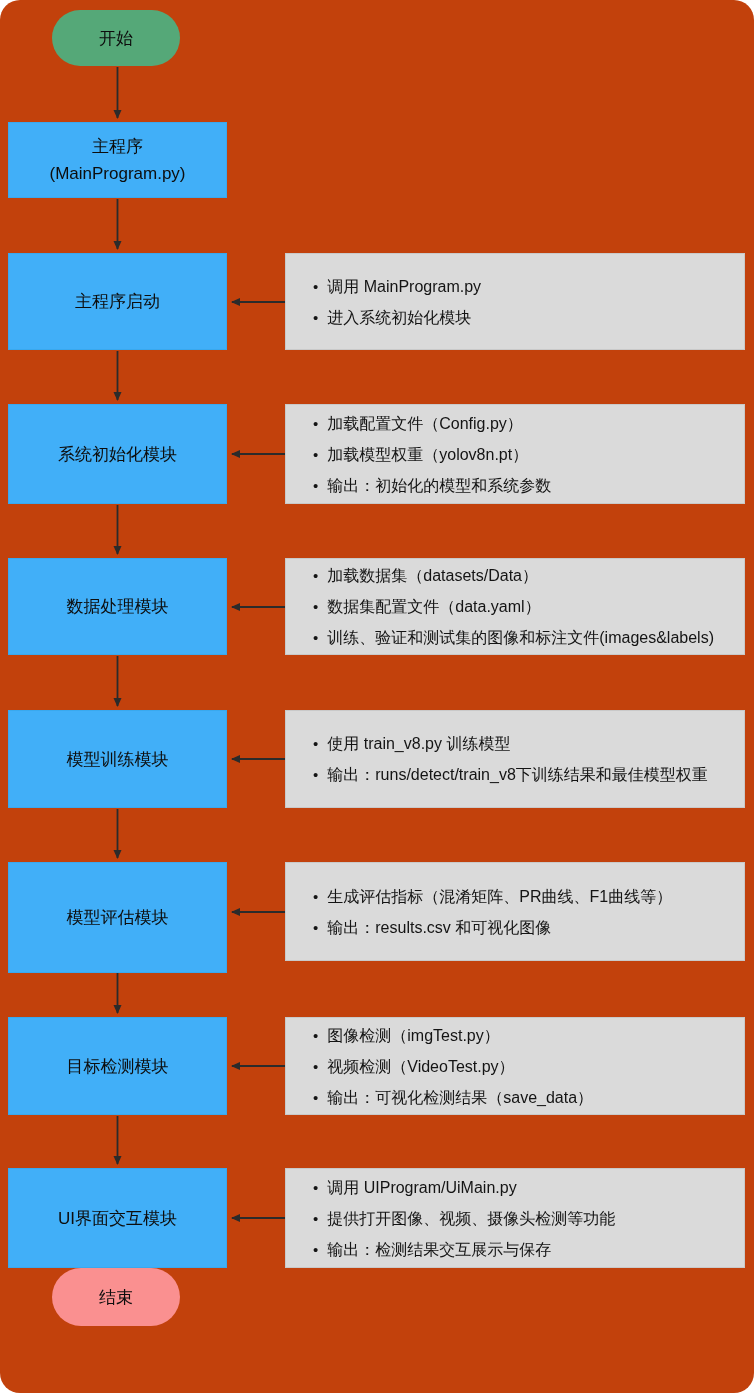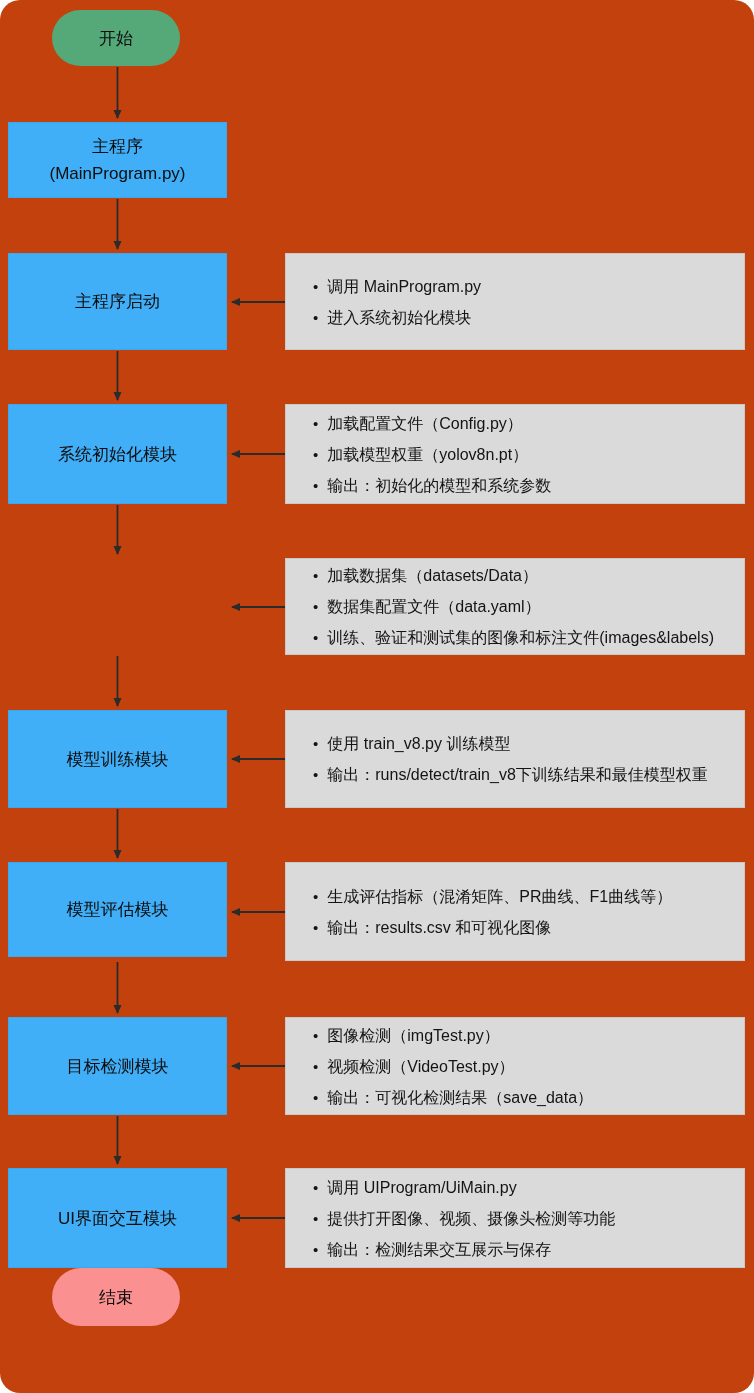--- a/index.html
+++ b/index.html
@@ -31,21 +31,21 @@
     border:1px solid var(--process-border);
     box-sizing:border-box;
     display:flex;flex-direction:column;align-items:center;justify-content:center;
     font-size:17px;color:#0d0d0d;text-align:right;line-height:27px;
   }
   .n1{top:122px;height:76px;}
   .n2{top:253px;height:97px;}
   .n3{top:404px;height:100px;}
   .n4{top:558px;height:97px;}
   .n5{top:710px;height:98px;}
-  .n6{top:862px;height:95px;}
+  .n6{top:862px;height:111px;}
   .n7{top:1017px;height:98px;}
   .n8{top:1168px;height:100px;}
 
   .note{
     position:absolute;left:285px;width:460px;
     background:var(--note-fill);
     border:1px solid var(--note-border);
     box-sizing:border-box;
     display:flex;flex-direction:column;justify-content:center;
     padding-left:27px;padding-right:8px;
@@ -104,20 +104,23 @@
   </div>
 
   <div class="process n2">
     <div>主程序启动</div>
   </div>
 
   <div class="process n3">
     <div>系统初始化模块</div>
   </div>
 
+  <div class="process n4">
+    <div>数据处理模块</div>
+  </div>
 
   <div class="process n5">
     <div>模型训练模块</div>
   </div>
 
   <div class="process n6">
     <div>模型评估模块</div>
   </div>
 
   <div class="process n7">

